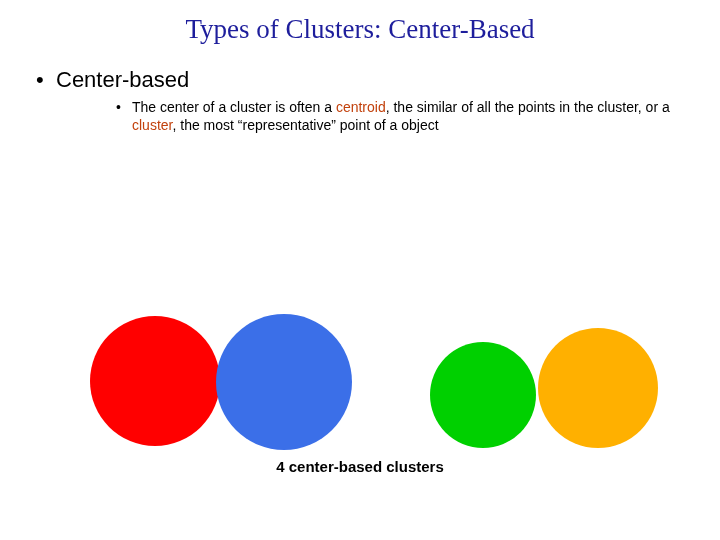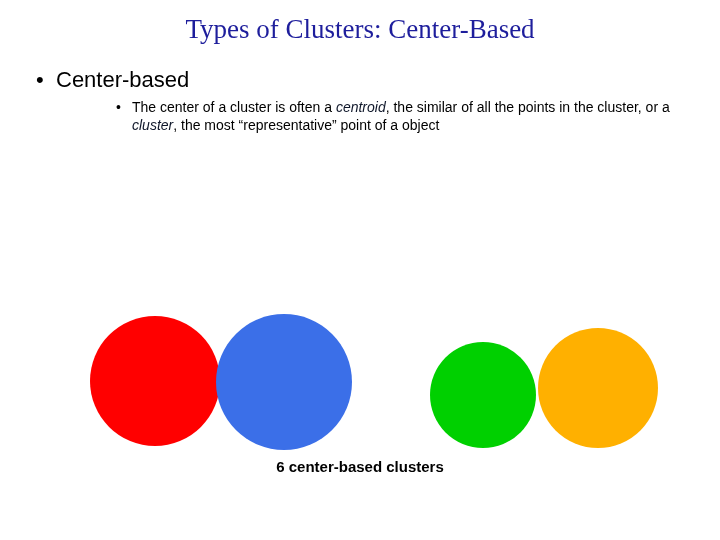--- a/index.html
+++ b/index.html
@@ -59,22 +59,21 @@
     position: relative;
     line-height: 1.25;
   }
   .b3::before {
     content: "•";
     position: absolute;
     left: 80px;
     top: 0;
   }
   .kw {
-    color: #0f172a;
-    font-style: italic;
+    color: #c2410c;
   }
   .diagram {
     position: absolute;
     top: 300px;
     left: 0;
     width: 720px;
     height: 170px;
   }
   .circle {
     position: absolute;
@@ -130,13 +129,13 @@
   </div>
 </div>
 
 <div class="diagram">
   <div class="circle c-red"></div>
   <div class="circle c-blue"></div>
   <div class="circle c-green"></div>
   <div class="circle c-orange"></div>
 </div>
 
-<div class="caption">6 center-based clusters</div>
+<div class="caption">4 center-based clusters</div>
 
 </body></html>

